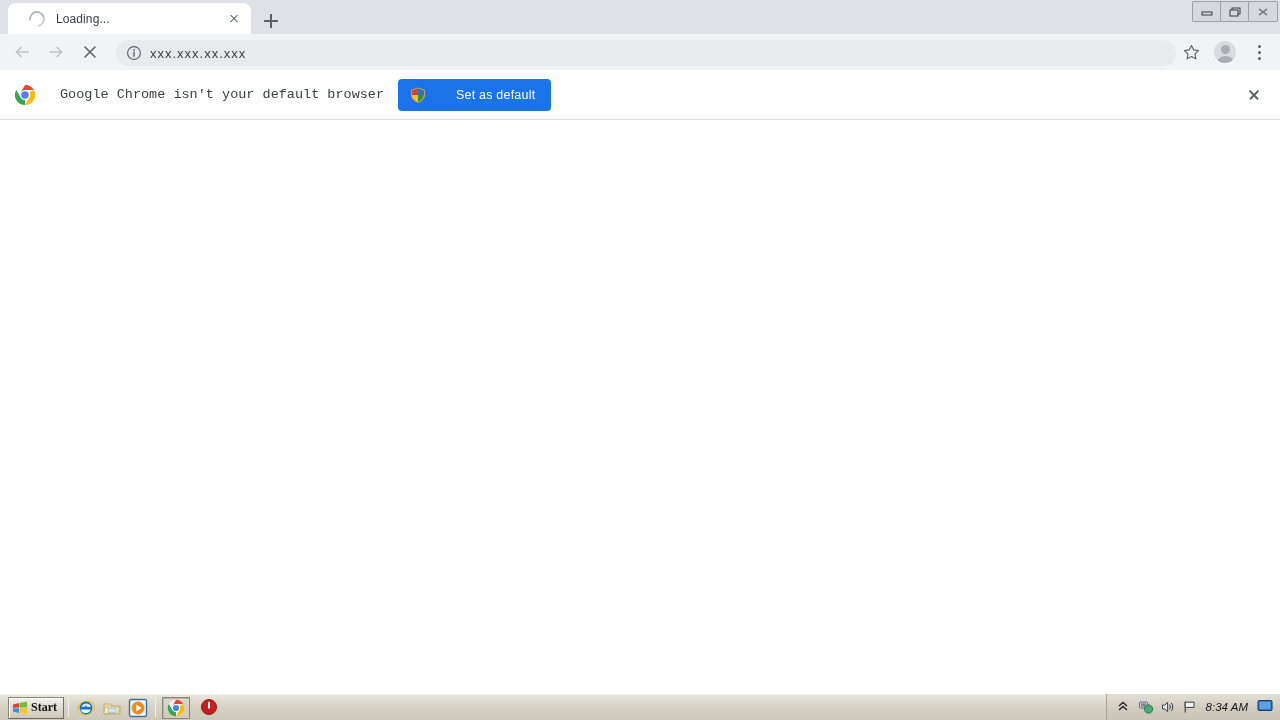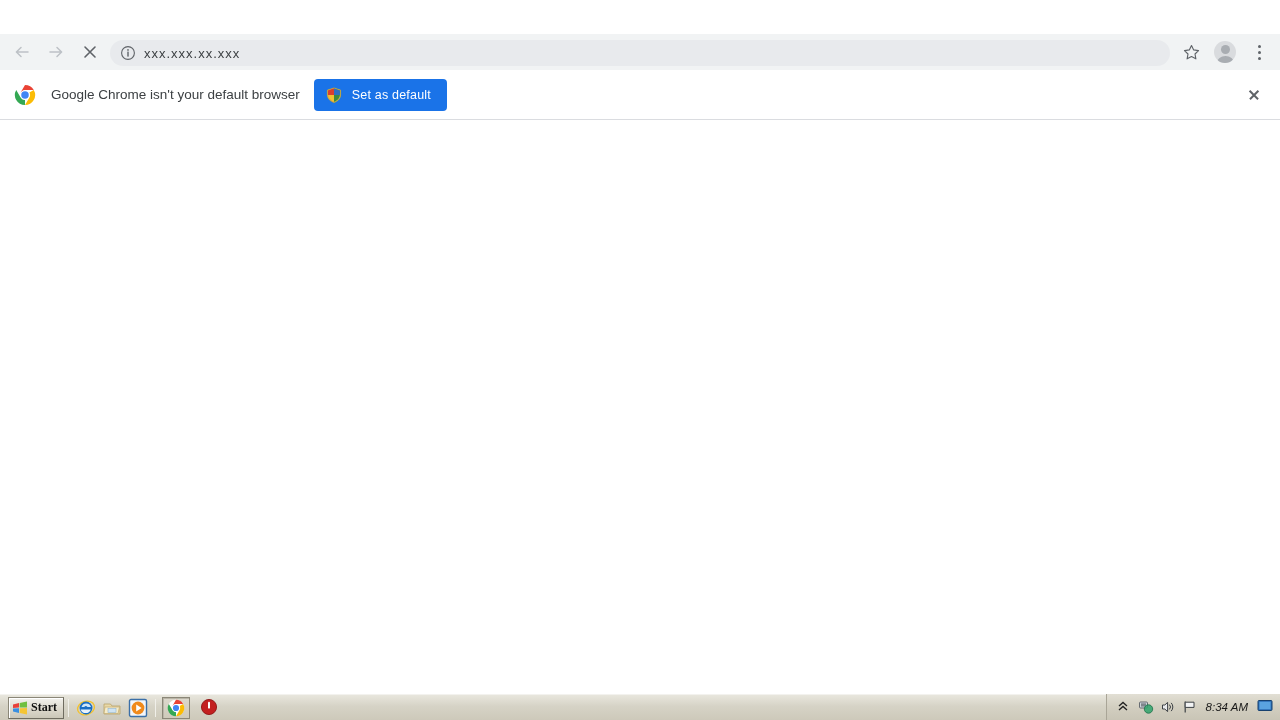--- a/index.html
+++ b/index.html
@@ -64,21 +64,21 @@
 
   
   .toolbar {
     position:absolute; left:0; top:34px; width:1280px; height:36px;
     background:#f1f3f4;
     display:flex; align-items:center;
   }
   .tb-btn { width:34px; height:34px; display:flex; align-items:center; justify-content:center; border-radius:50%; }
   .tb-btn svg { display:block; }
   .omnibox {
-    position:absolute; left:110px; top:40px; width:1060px; height:26px;
+    position:absolute; left:116px; top:40px; width:1060px; height:26px;
     background:#e8eaed; border-radius:13px;
     display:flex; align-items:center; padding:0 10px;
   }
   .info-icon { width:16px; height:16px; flex:none; margin-right:8px; }
   .url-text { font-size:13px; color:#3c4043; letter-spacing:1px; font-family:"Liberation Sans", sans-serif; }
   .tb-right { position:absolute; right:4px; top:35px; display:flex; align-items:center; height:34px; }
   .avatar {
     width:22px; height:22px; border-radius:50%; background:#d9dbde; position:relative; overflow:hidden;
   }
   .avatar:before { content:""; position:absolute; left:6.5px; top:4px; width:9px; height:9px; border-radius:50%; background:#a9adb2; }
@@ -86,25 +86,25 @@
   .kebab { width:34px; height:34px; display:flex; flex-direction:column; align-items:center; justify-content:center; gap:3px; }
   .kebab i { width:3px; height:3px; border-radius:50%; background:#5f6368; display:block; }
 
   
   .infobar {
     position:absolute; left:0; top:70px; width:1280px; height:50px;
     background:#ffffff; border-bottom:1px solid #dadce0;
     display:flex; align-items:center;
   }
   .chrome-logo { width:22px; height:22px; margin-left:14px; flex:none; }
-  .infobar-text { margin-left:15px; font-size:13.5px; color:#3c4043; }
+  .infobar-text { margin-left:24px; font-size:13.5px; color:#3c4043;font-family:Liberation Mono, monospace; }
   .set-default-btn {
     margin-left:14px; height:32px; background:#1a73e8; border-radius:4px;
     display:flex; align-items:center; padding:0 16px 0 12px; color:#fff;
-    font-size:12.5px; letter-spacing:.2px;
+    font-size:12.5px; letter-spacing:.2px;gap:20px;
   }
   .shield { width:16px; height:16px; margin-right:10px; flex:none; }
   .infobar-close { position:absolute; right:14px; top:13px; width:24px; height:24px; }
   .infobar-close:before, .infobar-close:after {
     content:""; position:absolute; left:6px; top:11px; width:12px; height:1.5px; background:#5f6368;
   }
   .infobar-close:before { transform:rotate(45deg); }
   .infobar-close:after  { transform:rotate(-45deg); }
 
   
@@ -139,20 +139,50 @@
     border-left:1px solid #a9a597;
   }
   .tray-icon { width:16px; height:16px; margin:0 3px; flex:none; }
   .tray-time { font-size:11.5px; color:#1a1a1a; margin:0 6px 0 5px; font-family:"Liberation Sans", sans-serif;font-style:italic; }
 </style>
 </head>
 <body>
 
 <div class="screen">
 
+  <div class="tabstrip">
+
+    <div class="tab">
+      <div class="tab-spinner"></div>
+      <div class="tab-title">Loading...</div>
+      <div class="tab-close"></div>
+    </div>
+
+    <div class="newtab"></div>
+
+    <div class="wincontrols">
+      <div class="wc">
+        <svg width="14" height="12" viewBox="0 0 14 12">
+            <rect x="2" y="6" width="10" height="3" fill="none" stroke="#3d3d3d" stroke-width="1"></rect>
+          </svg>
+      </div>
+      <div class="wc">
+        <svg width="14" height="12" viewBox="0 0 14 12">
+          <rect x="4" y="2" width="8" height="6" fill="none" stroke="#3d3d3d" stroke-width="1"></rect>
+          <rect x="2" y="4" width="8" height="6" fill="#d5d8dc" stroke="#3d3d3d" stroke-width="1"></rect>
+        </svg>
+      </div>
+      <div class="wc">
+        <svg width="14" height="12" viewBox="0 0 14 12">
+          <path d="M3 3 L11 9 M11 3 L3 9" stroke="#8e9196" stroke-width="1.6" fill="none"></path>
+          <path d="M3 3 L11 9 M11 3 L3 9" stroke="#6f7277" stroke-width="0.8" fill="none"></path>
+        </svg>
+      </div>
+    </div>
+  </div>
 
   <div class="toolbar">
     <div class="tb-btn" style="margin-left:5px;">
       <svg width="20" height="20" viewBox="0 0 20 20">
           <path d="M16 10 H5 M9 5.5 L4.4 10 L9 14.5" stroke="#bdc1c6" stroke-width="1.5" fill="none" stroke-linecap="round" stroke-linejoin="round"></path>
         </svg>
     </div>
     <div class="tb-btn">
       <svg width="20" height="20" viewBox="0 0 20 20">
           <path d="M4 10 H15 M11 5.5 L15.6 10 L11 14.5" stroke="#bdc1c6" stroke-width="1.5" fill="none" stroke-linecap="round" stroke-linejoin="round"></path>

